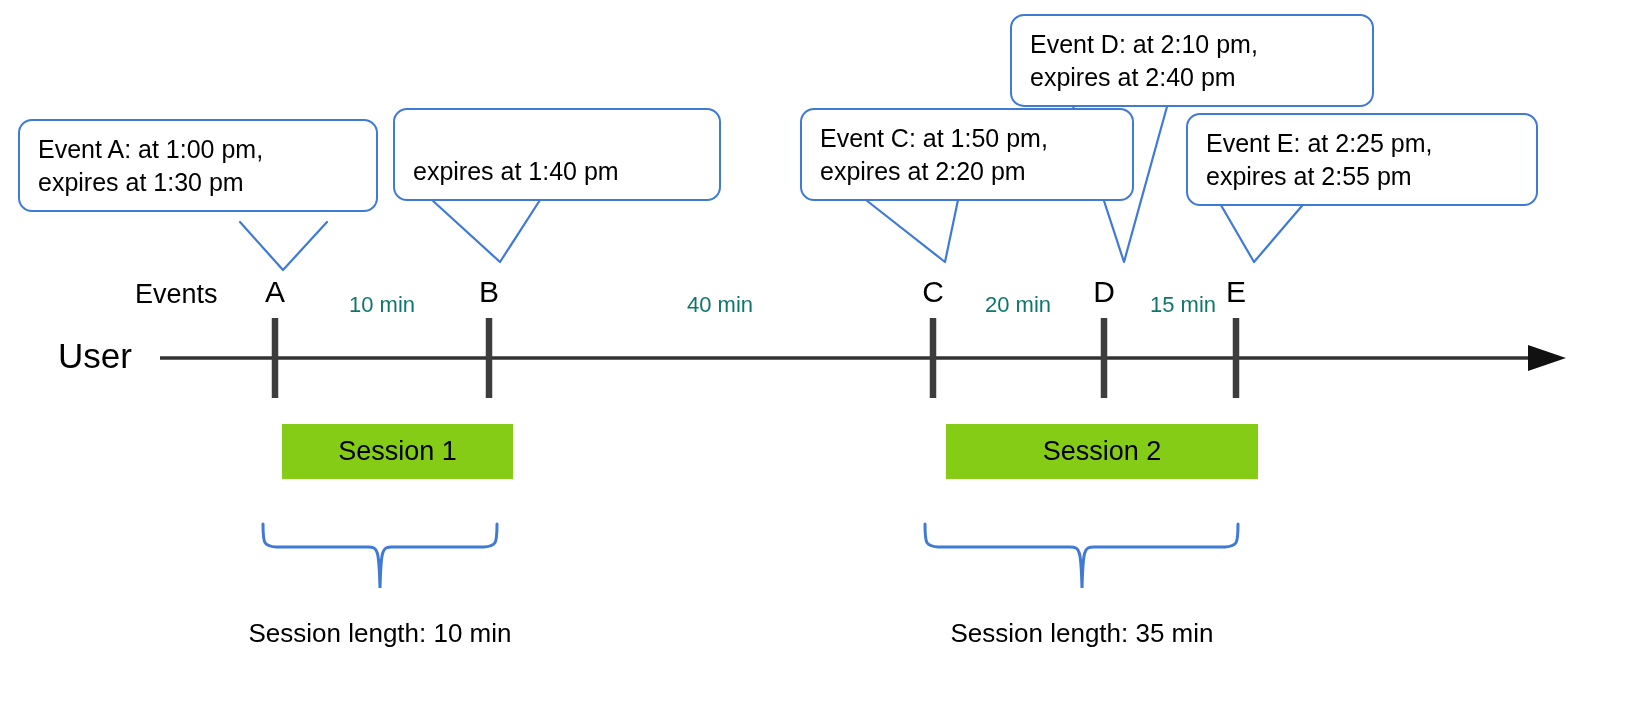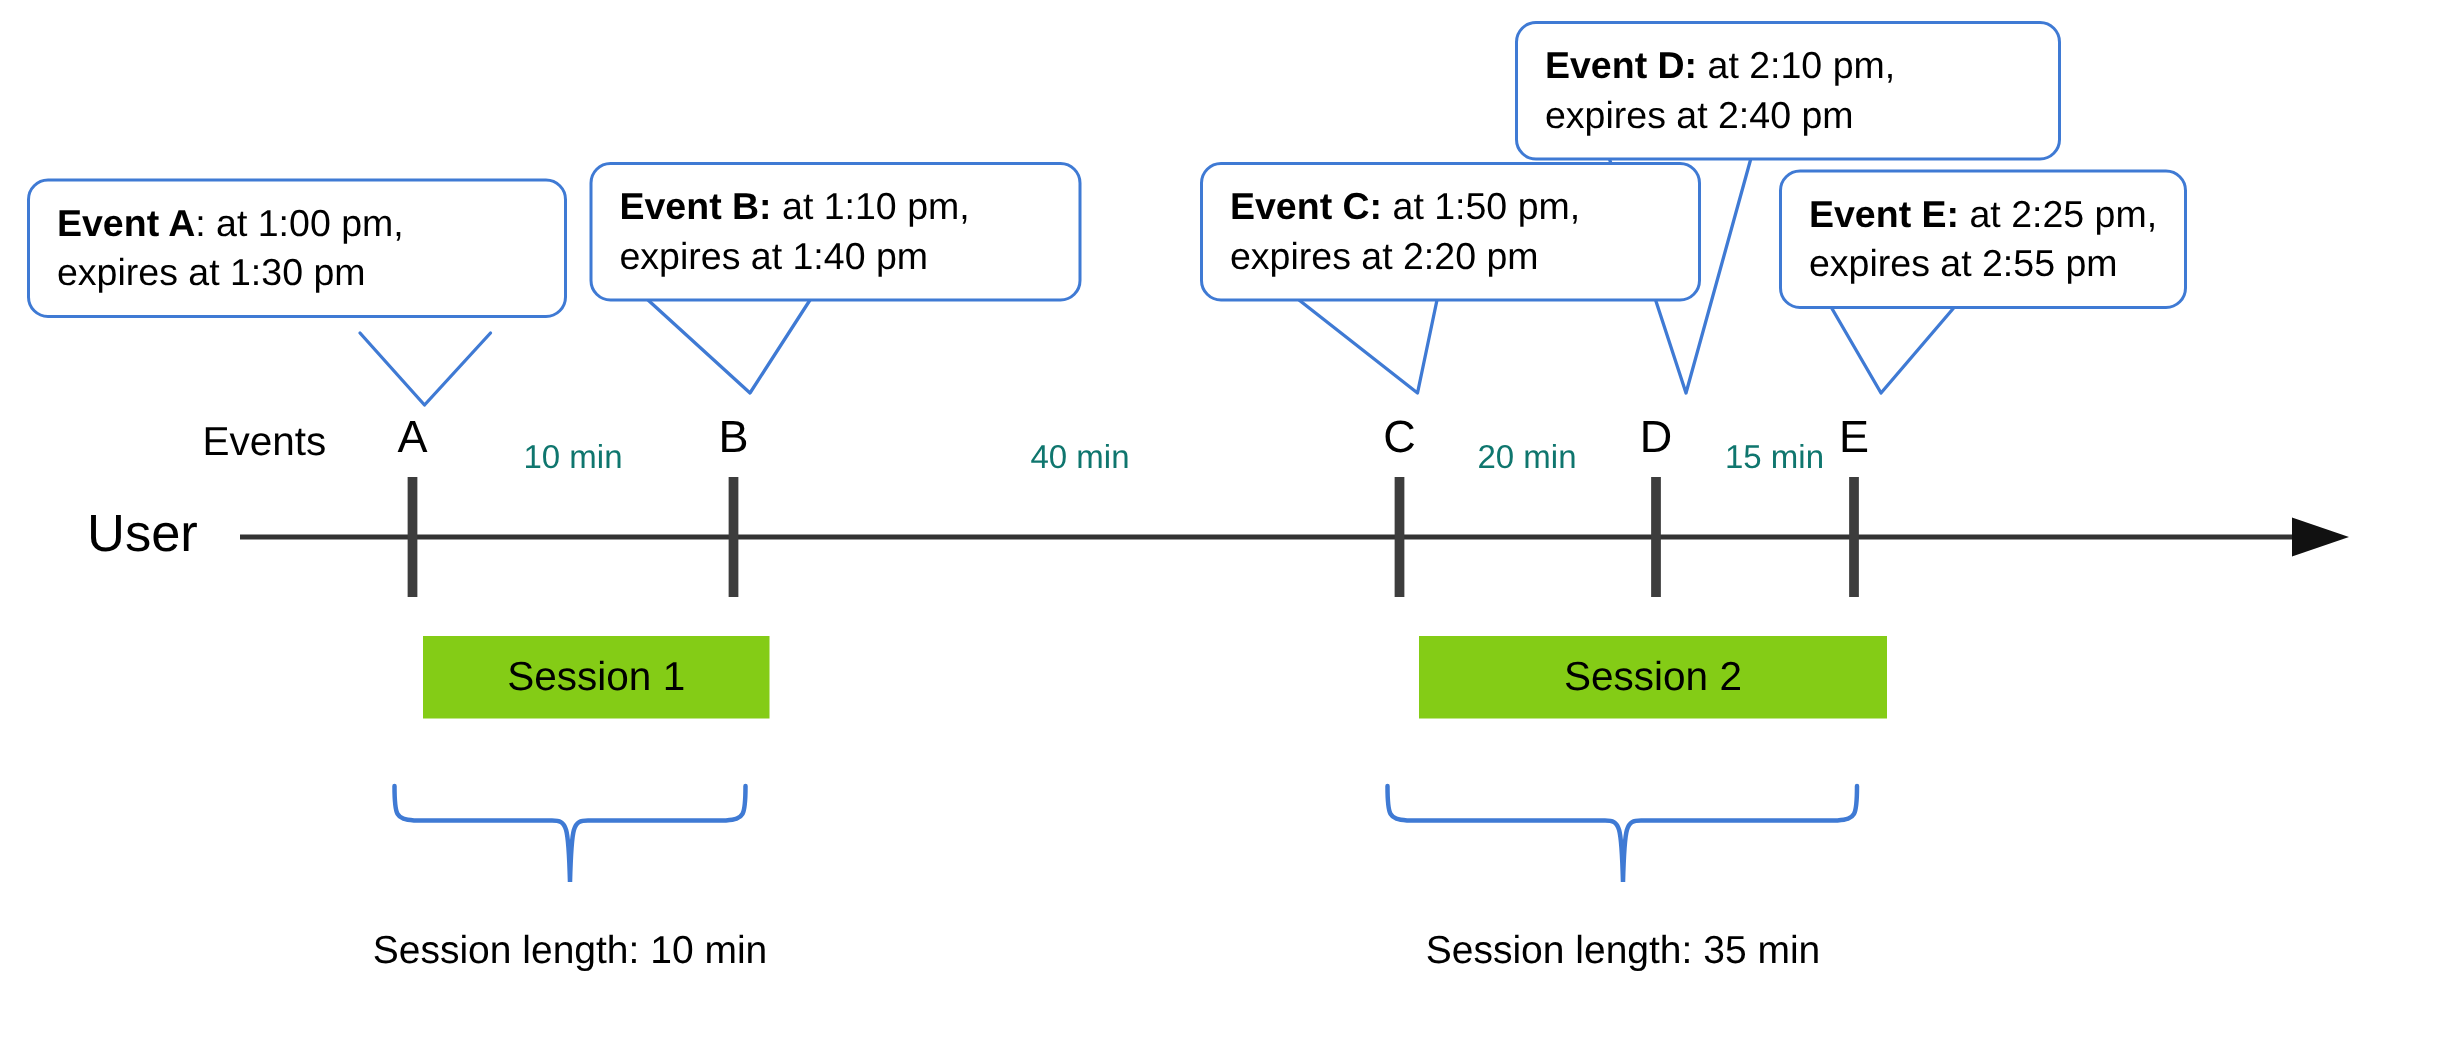--- a/index.html
+++ b/index.html
@@ -29,21 +29,21 @@
     box-sizing: border-box;
     border: 2.2px solid #3f7ad4;
     border-radius: 14px;
     background: #ffffff;
     color: #000000;
     font-size: 25px;
     line-height: 1.30;
     padding: 12px 16px 12px 18px;
     white-space: nowrap;
   }
-  .callout b { font-weight: bold; }
+  .callout b { font-weight: normal; }
 
   
   .axis-name {
     position: absolute;
     font-size: 35px;
     color: #000;
     white-space: nowrap;
   }
   .events-label {
     position: absolute;
@@ -142,41 +142,39 @@
   </svg>
 
   <div class="callout" style="left:18px; top:119px; width:360px;">
     <span>
       <b>Event A</b><span>: at 1:00 pm,</span>
     </span><br>
     <span>expires at 1:30 pm</span>
   </div>
 
   <div class="callout" style="left:393px; top:108px; width:328px;">
-    <span>
-      <b>Event B:</b><span> at 1:10 pm,</span>
-    </span><br>
+    <br>
     <span>expires at 1:40 pm</span>
   </div>
 
   <div class="callout" style="left:800px; top:108px; width:334px;">
     <span>
       <b>Event C:</b><span> at 1:50 pm,</span>
     </span><br>
     <span>expires at 2:20 pm</span>
   </div>
 
   <div class="callout" style="left:1010px; top:14px; width:364px;">
     <span>
       <b>Event D:</b><span> at 2:10 pm,</span>
     </span><br>
     <span>expires at 2:40 pm</span>
   </div>
 
-  <div class="callout" style="left:1186px; top:113px; width:272px;">
+  <div class="callout" style="left:1186px; top:113px; width:352px;">
     <span>
       <b>Event E:</b><span> at 2:25 pm,</span>
     </span><br>
     <span>expires at 2:55 pm</span>
   </div>
 
   <div class="axis-name" style="left:58px; top:336px;">User</div>
 
   <div class="events-label" style="left:135px; top:279px;">Events</div>
 

